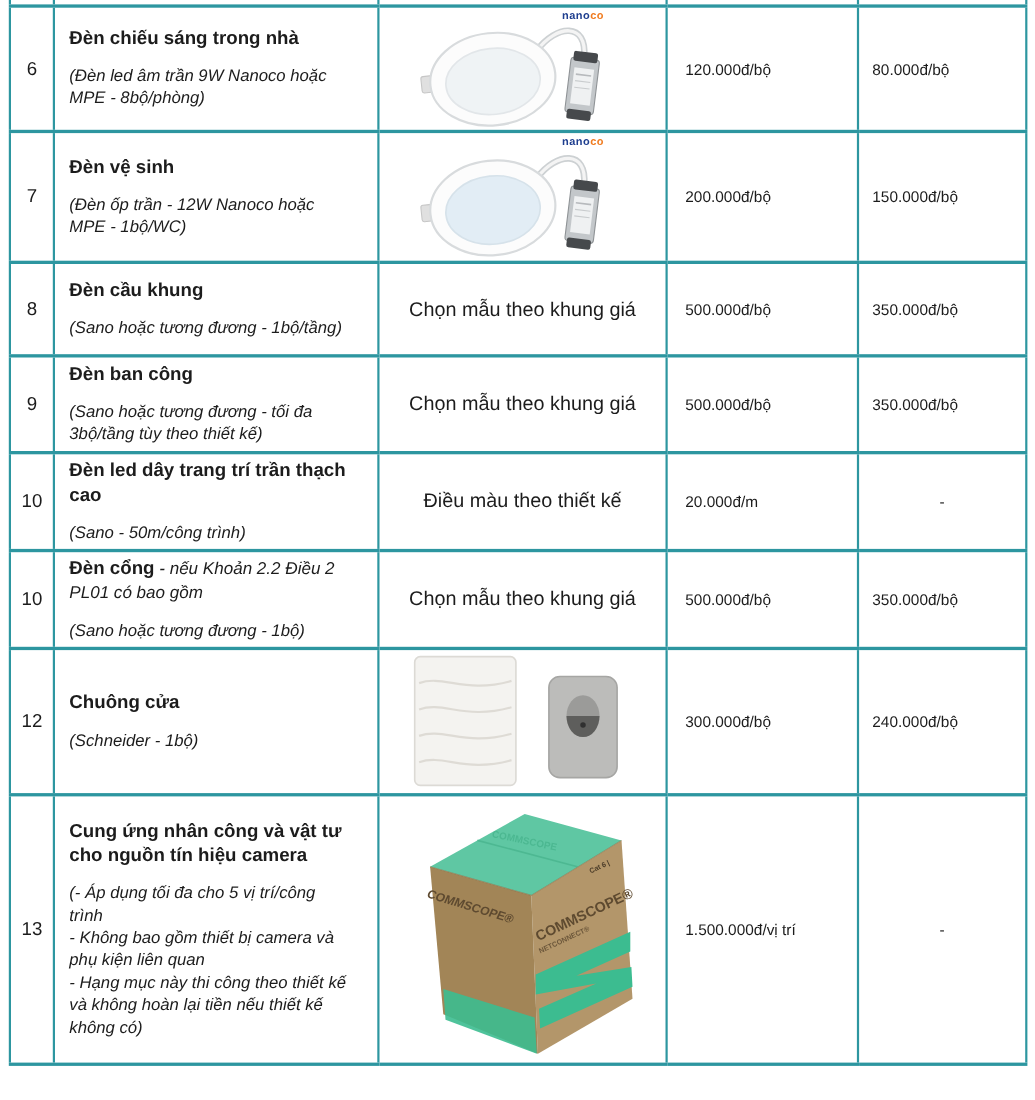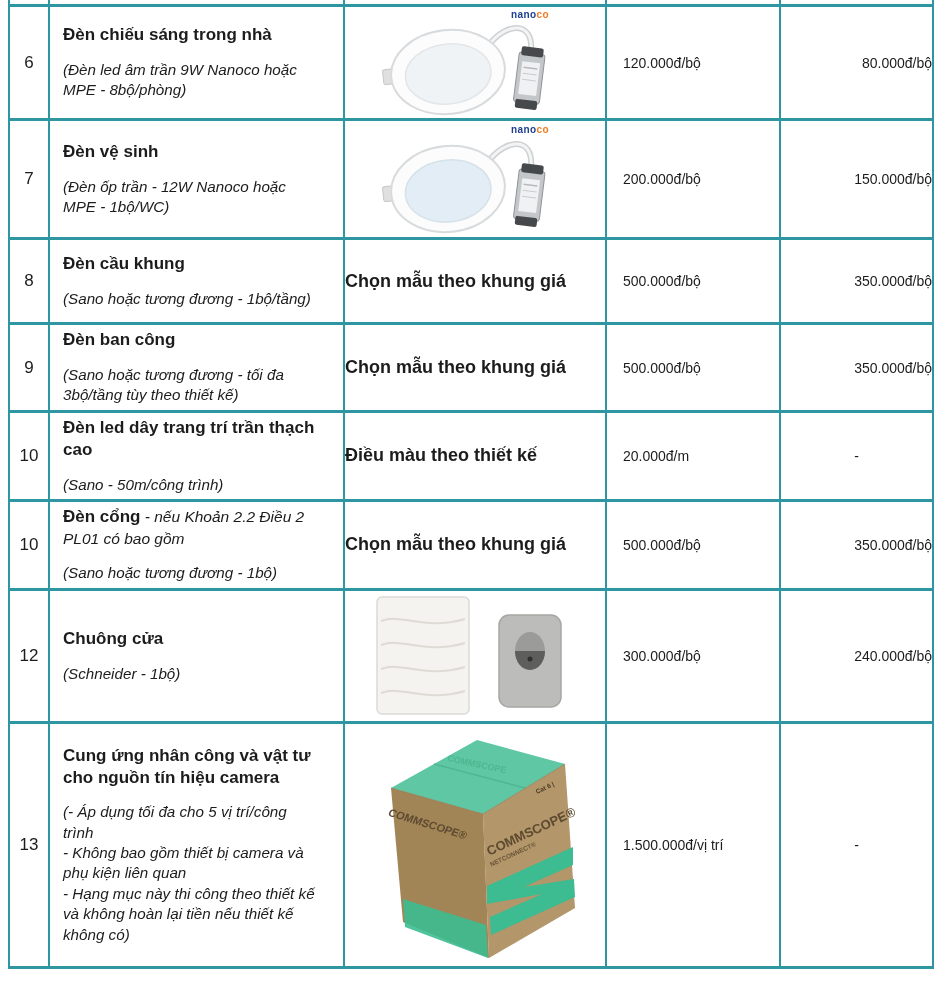--- a/index.html
+++ b/index.html
@@ -16,24 +16,24 @@
   td{
     border:3px solid #2d96a0;border-left-width:2px;border-right-width:2px;
     vertical-align:middle;padding:0;background:#fff;overflow:hidden;
   }
   tr.sliver td{height:5px;}
   .c-no{text-align:center;font-size:17px;}
   .c-desc{padding:4px 24px 4px 13px;}
   .title{font-size:17px;font-weight:bold;line-height:1.28;}
   .suffix{font-weight:normal;font-style:italic;font-size:15.5px;}
   .note{font-style:italic;font-size:15.2px;line-height:1.34;white-space:pre-line;margin-top:14px;}
-  .c-sample{text-align:left;}
-  .sample-text{font-size:18px;font-weight:bold;}
+  .c-sample{text-align:center;}
+  .sample-text{font-size:18px;}
   .price{font-size:14px;padding-left:16px;}
-  .price.p2{padding-left:12px;text-align:right;}
+  .price.p2{padding-left:12px;}
   .price.dash{text-align:center;padding-left:0;}
   .imgwrap{display:flex;flex-direction:column;align-items:center;justify-content:flex-start;}
   .nanoco{font-size:10px;font-weight:bold;letter-spacing:.4px;line-height:10px;transform:translateX(55px);margin-top:1px;}
   .nanoco .nb{color:#1e3e8f;}
   .nanoco .no2{color:#f07c21;}
   svg{display:block;}
 </style>
 </head>
 <body>
 

